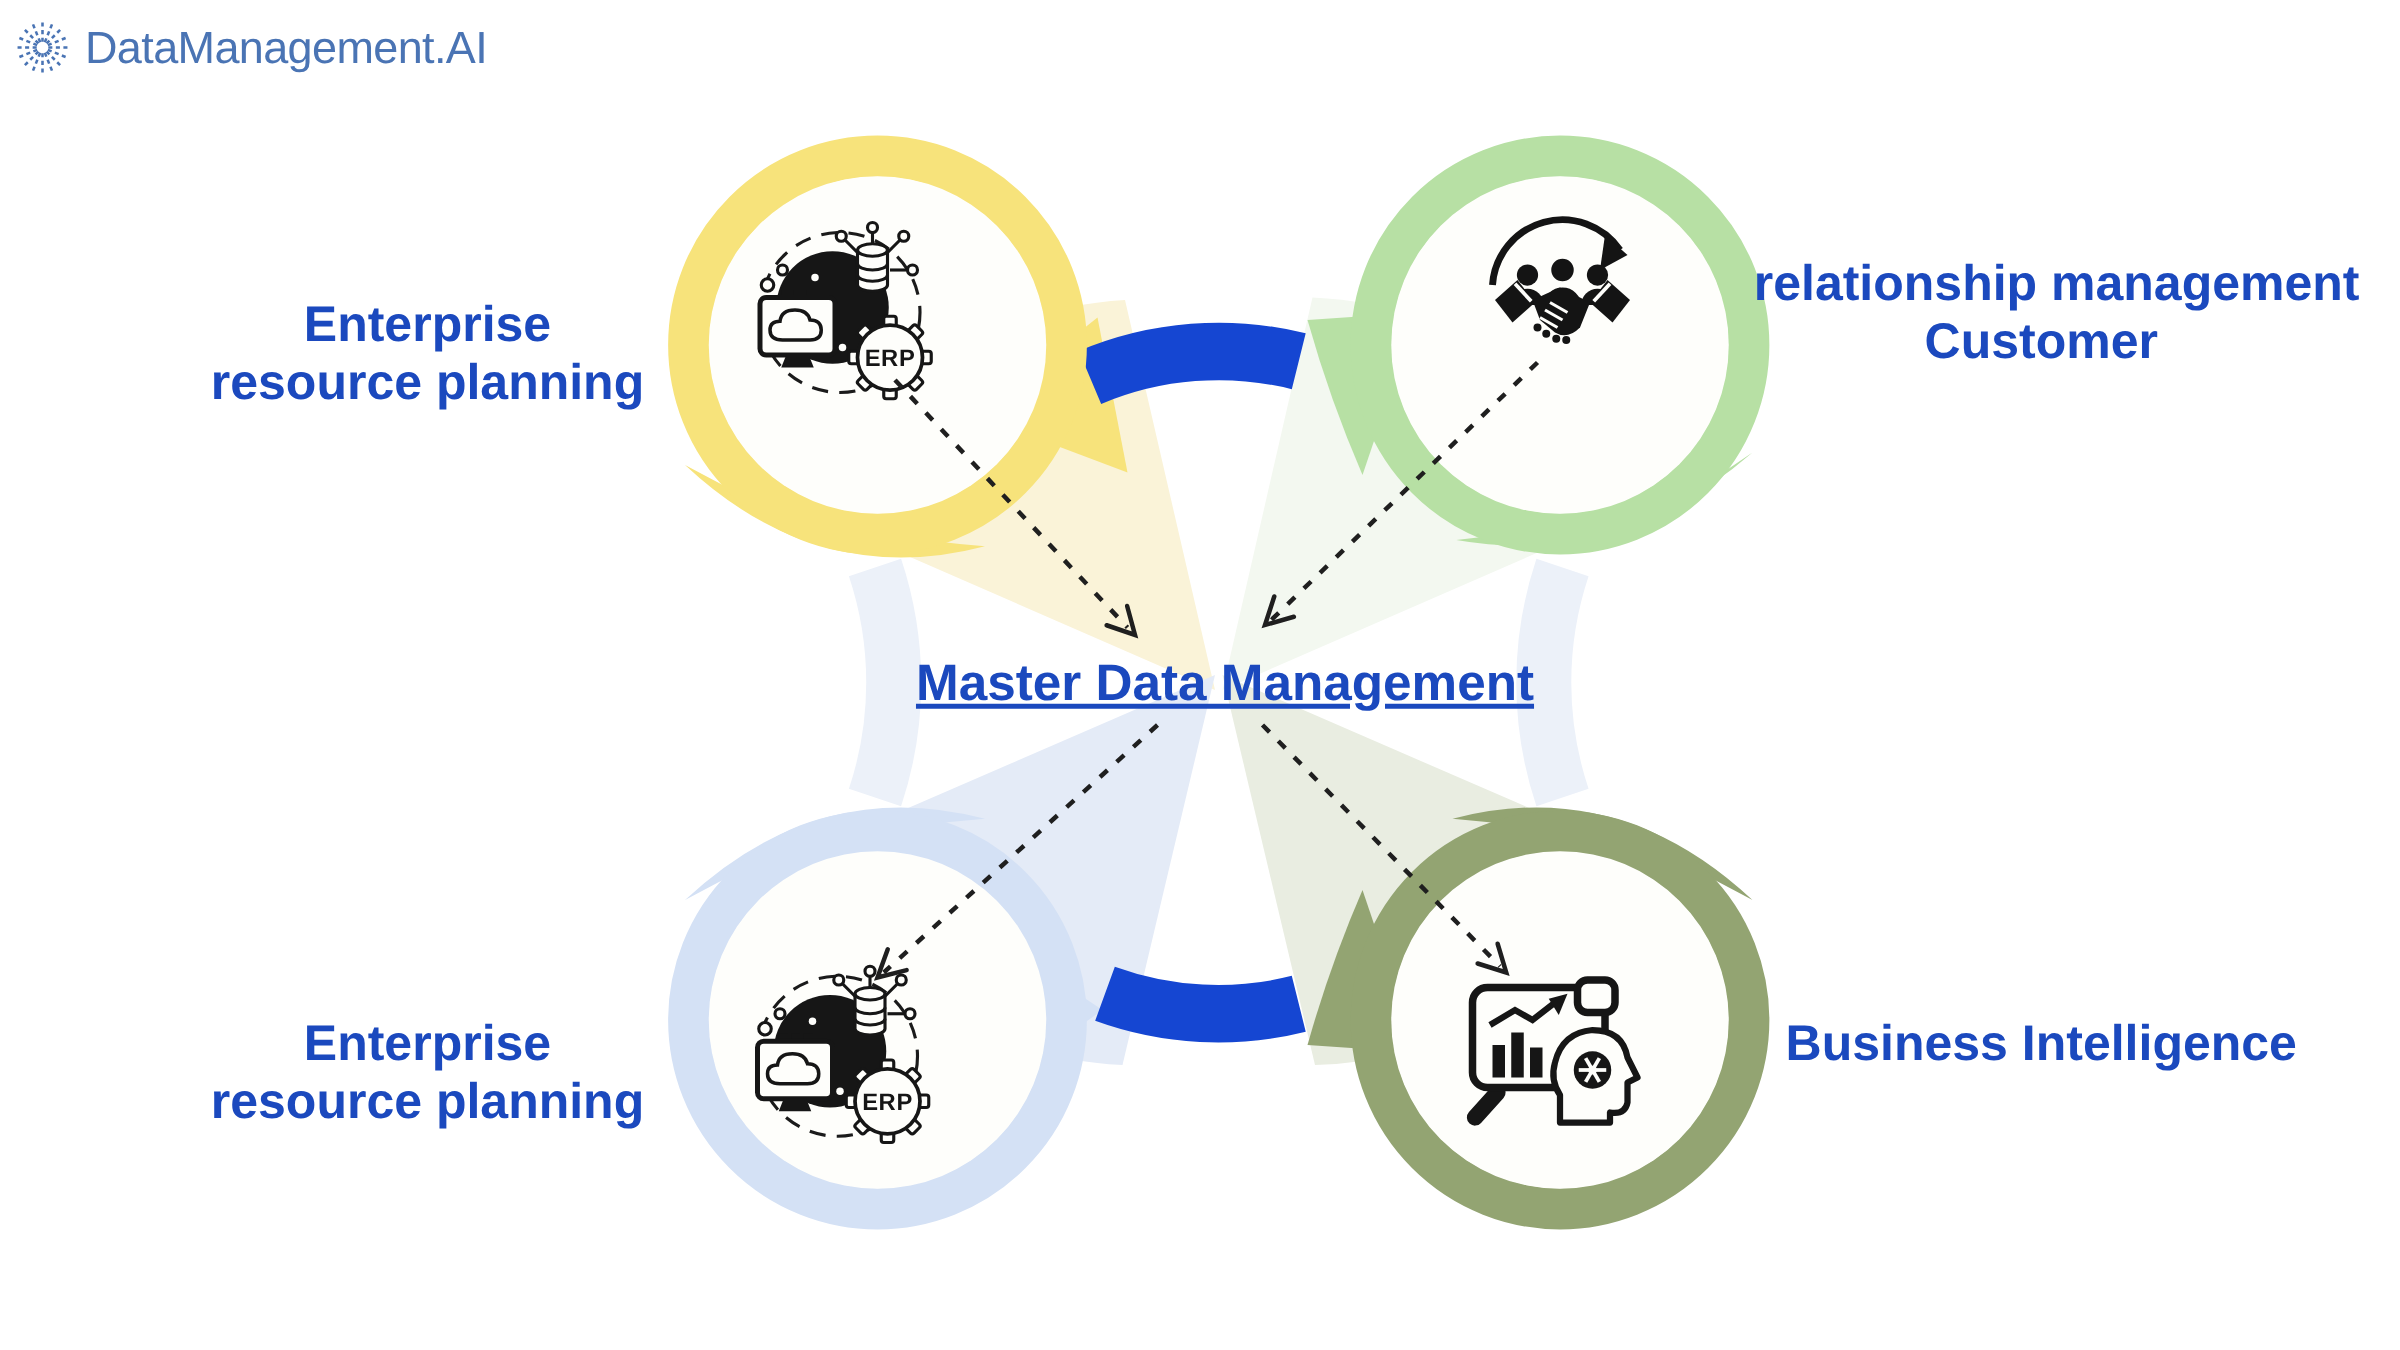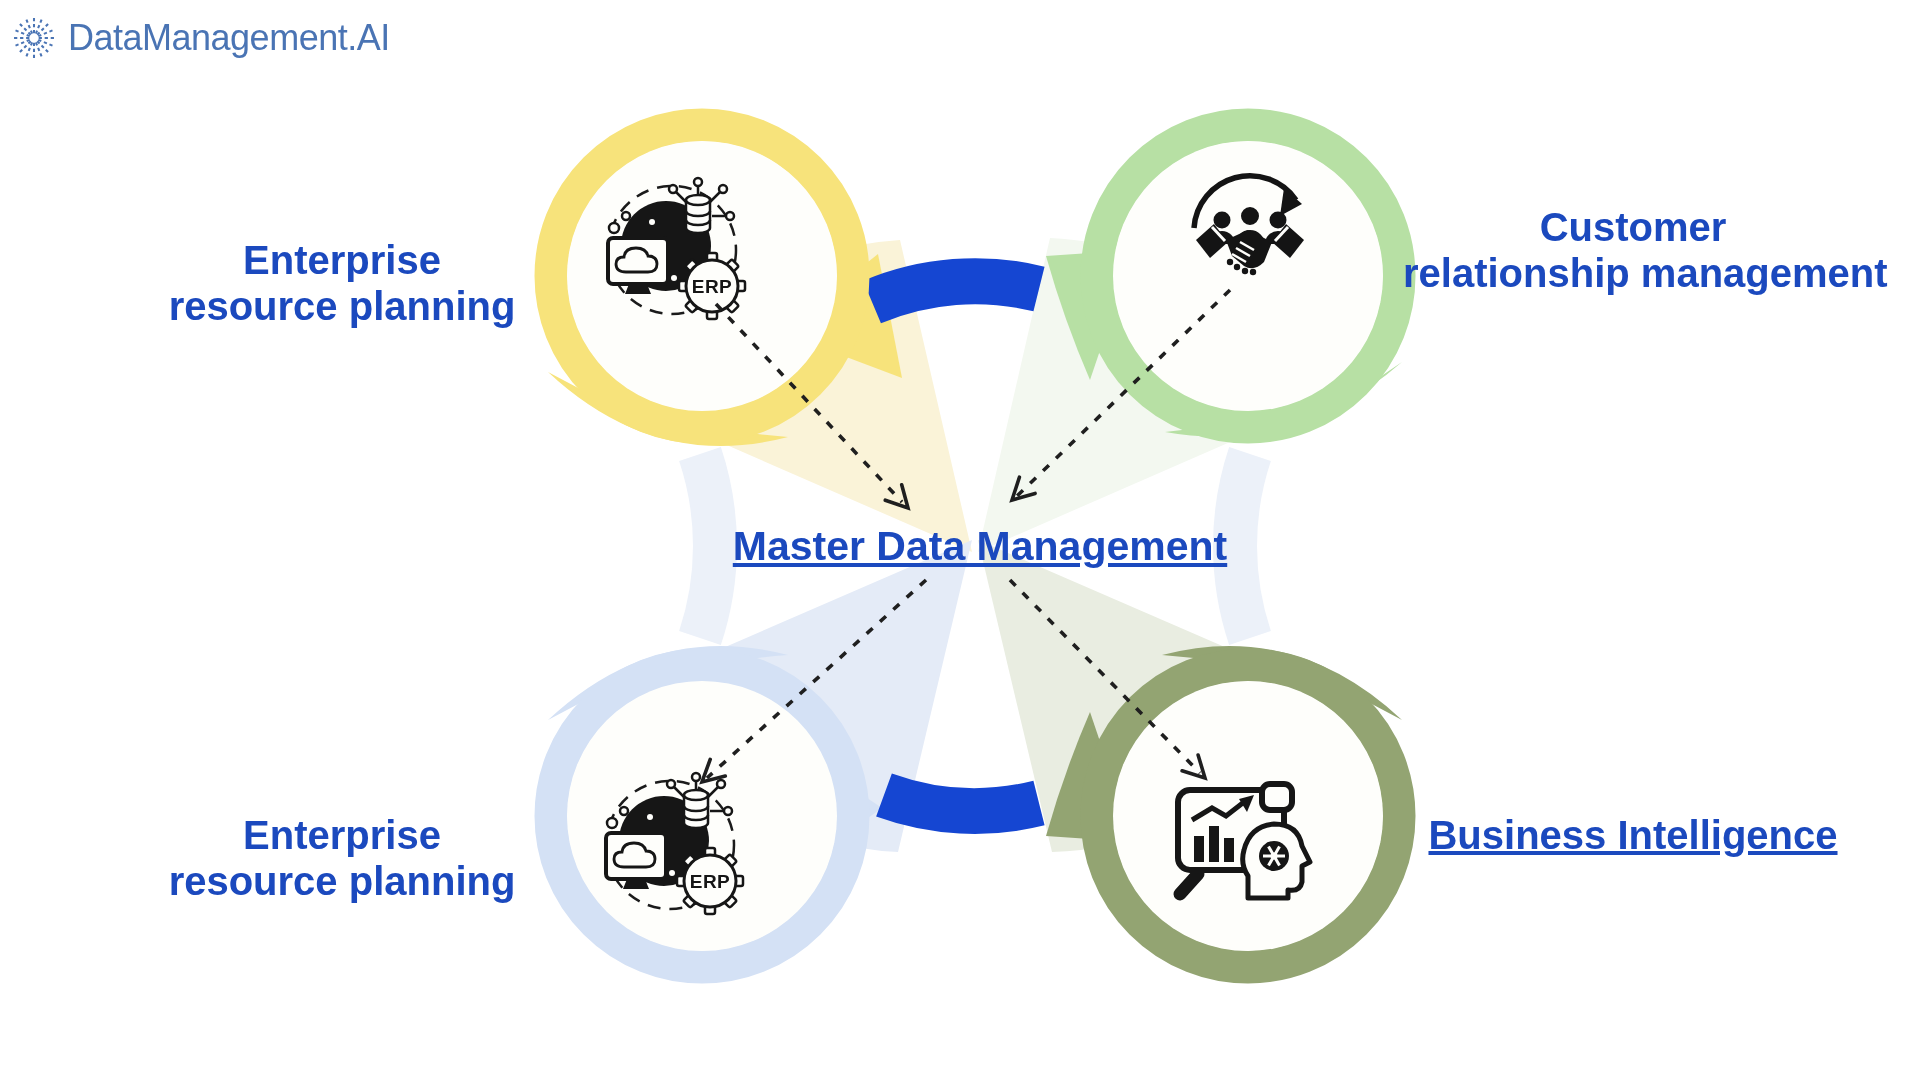--- a/index.html
+++ b/index.html
@@ -6,21 +6,21 @@
   body{width:1920px;height:1080px;overflow:hidden;font-family:"Liberation Sans",sans-serif;}
   .canvas{position:relative;width:1920px;height:1080px;background:#ffffff;}
   .diagram{position:absolute;left:0;top:0;width:1920px;height:1080px;}
   .logo{position:absolute;left:8px;top:12px;display:flex;align-items:center;gap:8px;}
   .logo-text{font-size:36px;font-weight:500;color:#4a74b4;letter-spacing:-0.5px;}
   .label{position:absolute;color:#1B49BE;font-weight:bold;font-size:40px;line-height:46px;text-align:center;}
   .label div{white-space:nowrap;}
   .lbl-tl{left:142px;top:237px;width:400px;}
   .lbl-tr{left:1403px;top:204px;width:460px;}
   .lbl-bl{left:142px;top:812px;width:400px;}
-  .lbl-br{left:1403px;top:812px;width:460px;text-decoration:underline;}
+  .lbl-br{left:1403px;top:812px;width:460px;}
   .center-title{position:absolute;left:660px;top:523px;width:640px;text-align:center;color:#1B49BE;font-weight:bold;font-size:41px;white-space:nowrap;text-decoration:underline;}
   .erp-gear-text{font:bold 19px "Liberation Sans",sans-serif;letter-spacing:.5px;}
 </style>
 </head>
 <body>
 
 <div class="canvas">
 
   <div class="logo">
     <svg width="52" height="52" viewBox="-28 -28 56 56">
@@ -197,22 +197,22 @@
       <path d="M 1198.1 755 L 1205 778 L 1182.1 770.8" stroke-linecap="round"></path>
     </g>
   </svg>
 
   <div class="label lbl-tl">
     <div>Enterprise</div>
     <div>resource planning</div>
   </div>
 
   <div class="label lbl-tr">
+    <div>relationship management</div>
     <div>Customer</div>
-    <div>relationship management</div>
   </div>
 
   <div class="label lbl-bl">
     <div>Enterprise</div>
     <div>resource planning</div>
   </div>
 
   <div class="label lbl-br">
     <div>Business Intelligence</div>
   </div>

